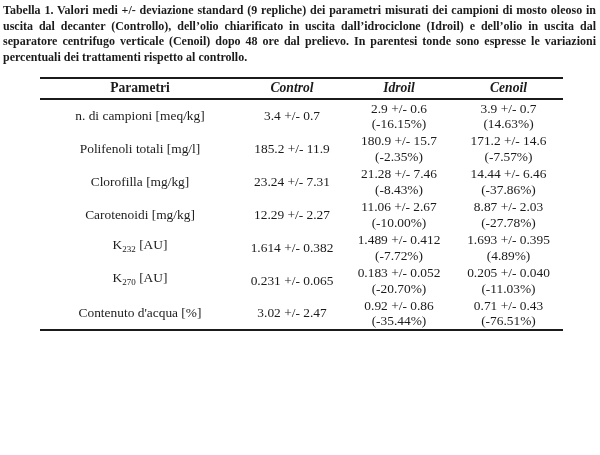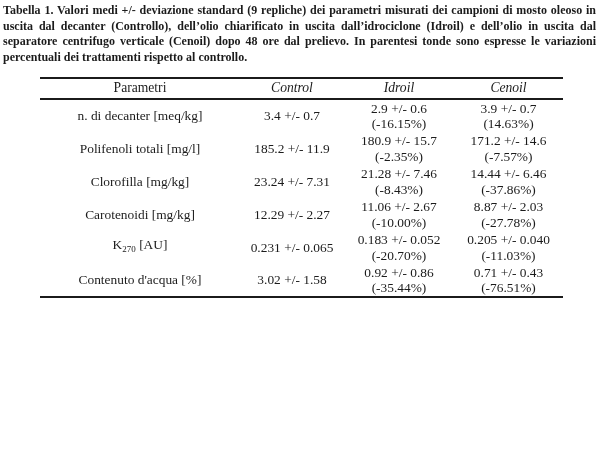--- a/index.html
+++ b/index.html
@@ -23,21 +23,21 @@
     border-collapse: collapse;
     table-layout: fixed;
     width: 523px;
     margin: 12px 0 0 40px;
     border-top: 2px solid #1b1b1b;
     border-bottom: 2px solid #1b1b1b;
   }
   table.results thead th {
     border-bottom: 2px solid #1b1b1b;
     font-size: 13.6px;
-    font-weight: normal;
+    font-weight: bold;
     padding: 1px 0 2px 0;
     text-align: center;
   }
   table.results thead th.italic { font-style: italic; }
   table.results tbody tr { height: 33px; }
   table.results td {
     text-align: center;
     vertical-align: middle;
     font-size: 13.4px;
     line-height: 15.8px;
@@ -64,21 +64,21 @@
   <thead>
     <tr>
       <th>Parametri</th>
       <th class="italic">Control</th>
       <th class="italic">Idroil</th>
       <th class="italic">Cenoil</th>
     </tr>
   </thead>
   <tbody>
       <tr>
-        <td>n. di decanter [meq/kg]</td>
+        <td>n. di campioni [meq/kg]</td>
         <td>3.4 +/- 0.7</td>
         <td>
           <div>2.9 +/- 0.6</div>
           <div>(-16.15%)</div>
         </td>
         <td>
           <div>3.9 +/- 0.7</div>
           <div>(14.63%)</div>
         </td>
       </tr>
@@ -112,34 +112,46 @@
         <td>
           <div>11.06 +/- 2.67</div>
           <div>(-10.00%)</div>
         </td>
         <td>
           <div>8.87 +/- 2.03</div>
           <div>(-27.78%)</div>
         </td>
       </tr>
       <tr>
+        <td>K<span class="sub">232</span> [AU]</td>
+        <td>1.614 +/- 0.382</td>
+        <td>
+          <div>1.489 +/- 0.412</div>
+          <div>(-7.72%)</div>
+        </td>
+        <td>
+          <div>1.693 +/- 0.395</div>
+          <div>(4.89%)</div>
+        </td>
+      </tr>
+      <tr>
         <td>K<span class="sub">270</span> [AU]</td>
         <td>0.231 +/- 0.065</td>
         <td>
           <div>0.183 +/- 0.052</div>
           <div>(-20.70%)</div>
         </td>
         <td>
           <div>0.205 +/- 0.040</div>
           <div>(-11.03%)</div>
         </td>
       </tr>
       <tr>
         <td>Contenuto d'acqua [%]</td>
-        <td>3.02 +/- 1.58</td>
+        <td>3.02 +/- 2.47</td>
         <td>
           <div>0.92 +/- 0.86</div>
           <div>(-35.44%)</div>
         </td>
         <td>
           <div>0.71 +/- 0.43</div>
           <div>(-76.51%)</div>
         </td>
       </tr>
     </tbody>

